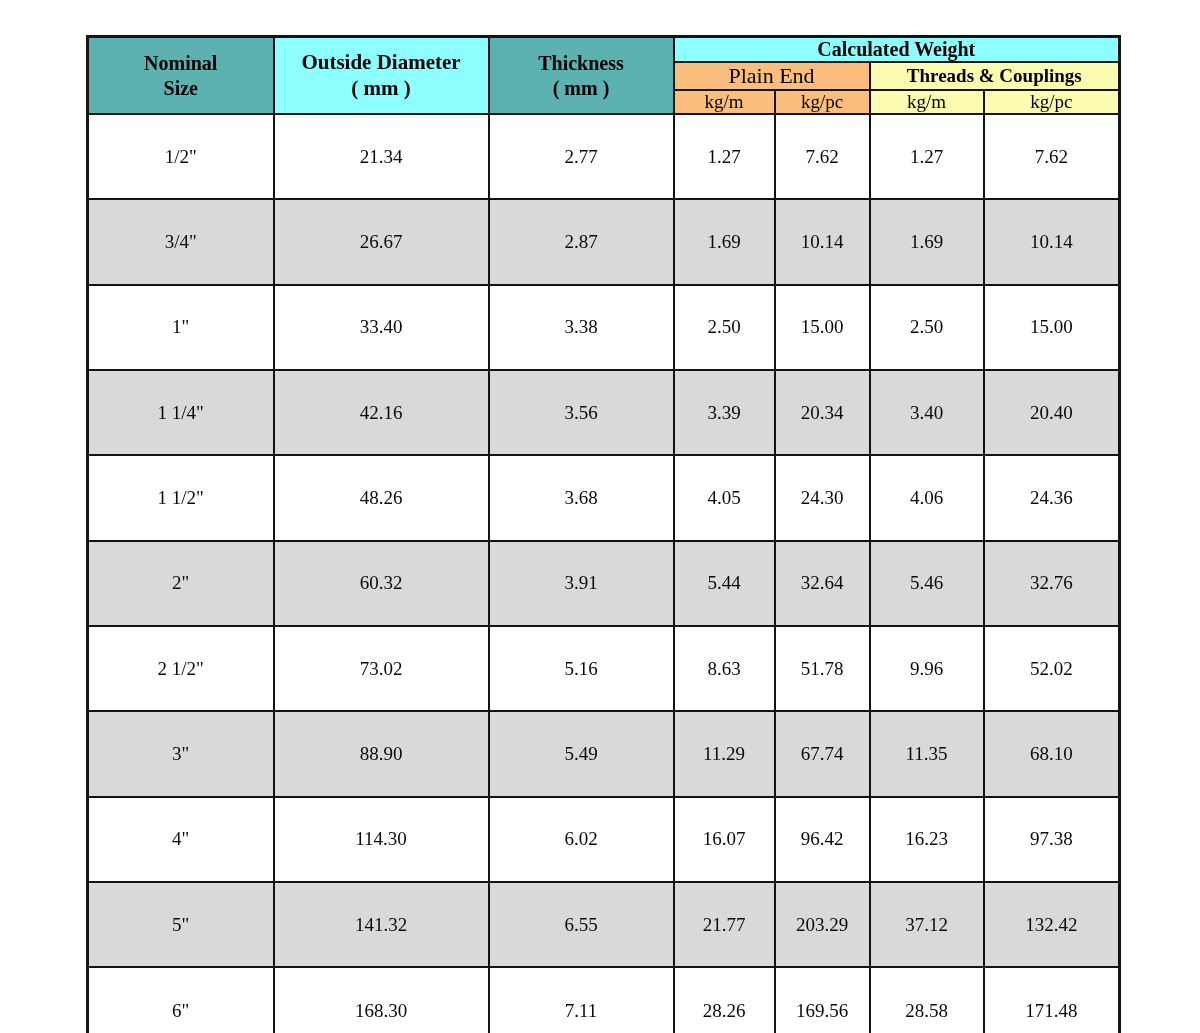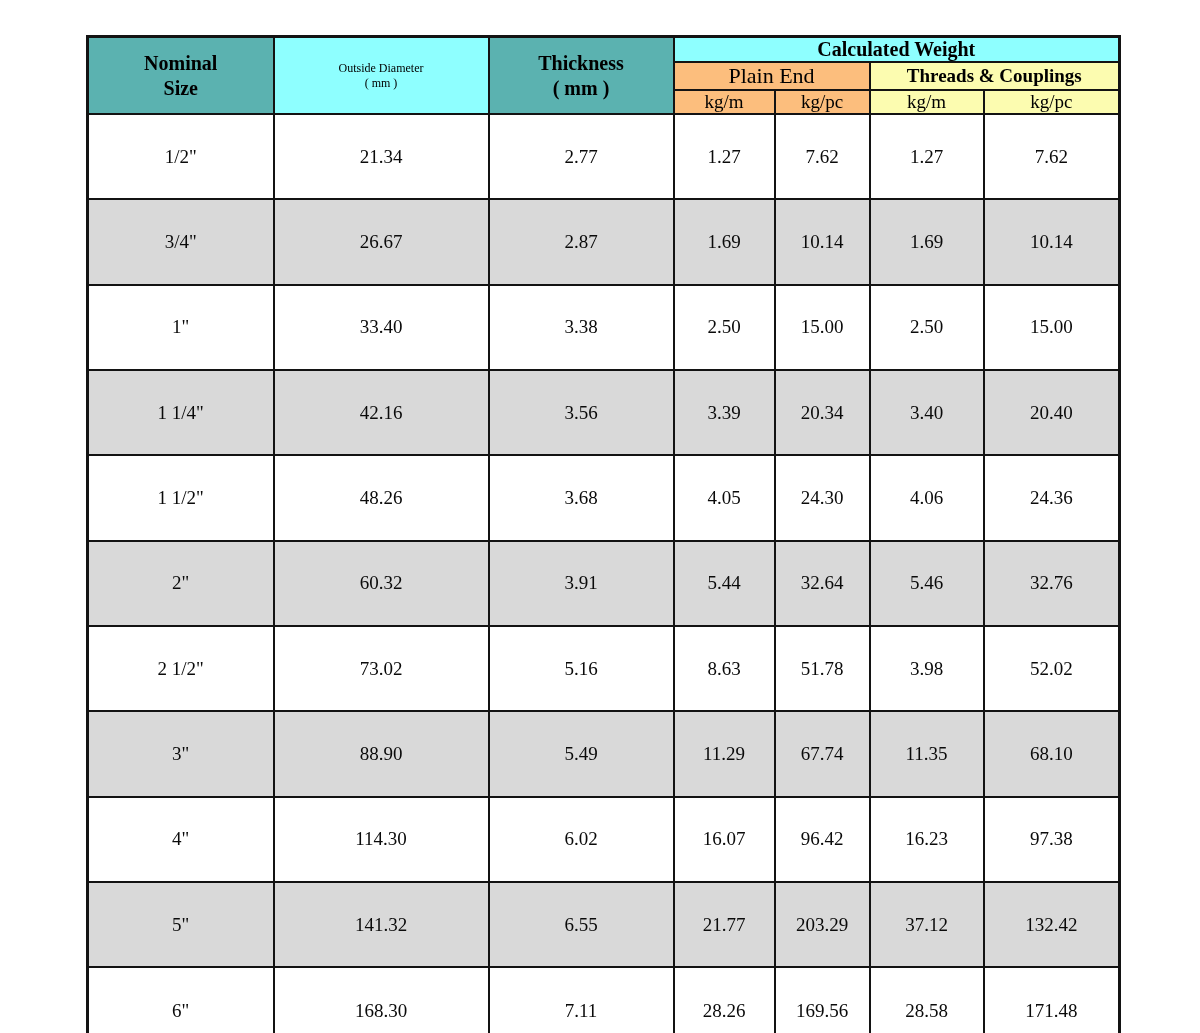--- a/index.html
+++ b/index.html
@@ -55,22 +55,22 @@
   th.h-teal {
     background: #5bb2b0;
     color: #000000;
     font-weight: bold;
     font-size: 20px;
     line-height: 1.22;
   }
   th.h-cyan {
     background: #8effff;
     color: #000000;
-    font-weight: normal;
-    font-size: 12px;
+    font-weight: bold;
+    font-size: 21px;
     line-height: 1.22;
   }
   th.h-cyan-top {
     background: #8effff;
     color: #000000;
     font-weight: bold;
     font-size: 20px;
   }
   th.h-orange {
     background: #fcbe7d;
@@ -215,21 +215,21 @@
             <td class="cell">32.64</td>
             <td class="cell">5.46</td>
             <td class="cell">32.76</td>
           </tr>
           <tr class="">
             <td class="cell">2 1/2"</td>
             <td class="cell">73.02</td>
             <td class="cell">5.16</td>
             <td class="cell">8.63</td>
             <td class="cell">51.78</td>
-            <td class="cell">3.98</td>
+            <td class="cell">9.96</td>
             <td class="cell">52.02</td>
           </tr>
           <tr class="row-alt">
             <td class="cell">3"</td>
             <td class="cell">88.90</td>
             <td class="cell">5.49</td>
             <td class="cell">11.29</td>
             <td class="cell">67.74</td>
             <td class="cell">11.35</td>
             <td class="cell">68.10</td>

